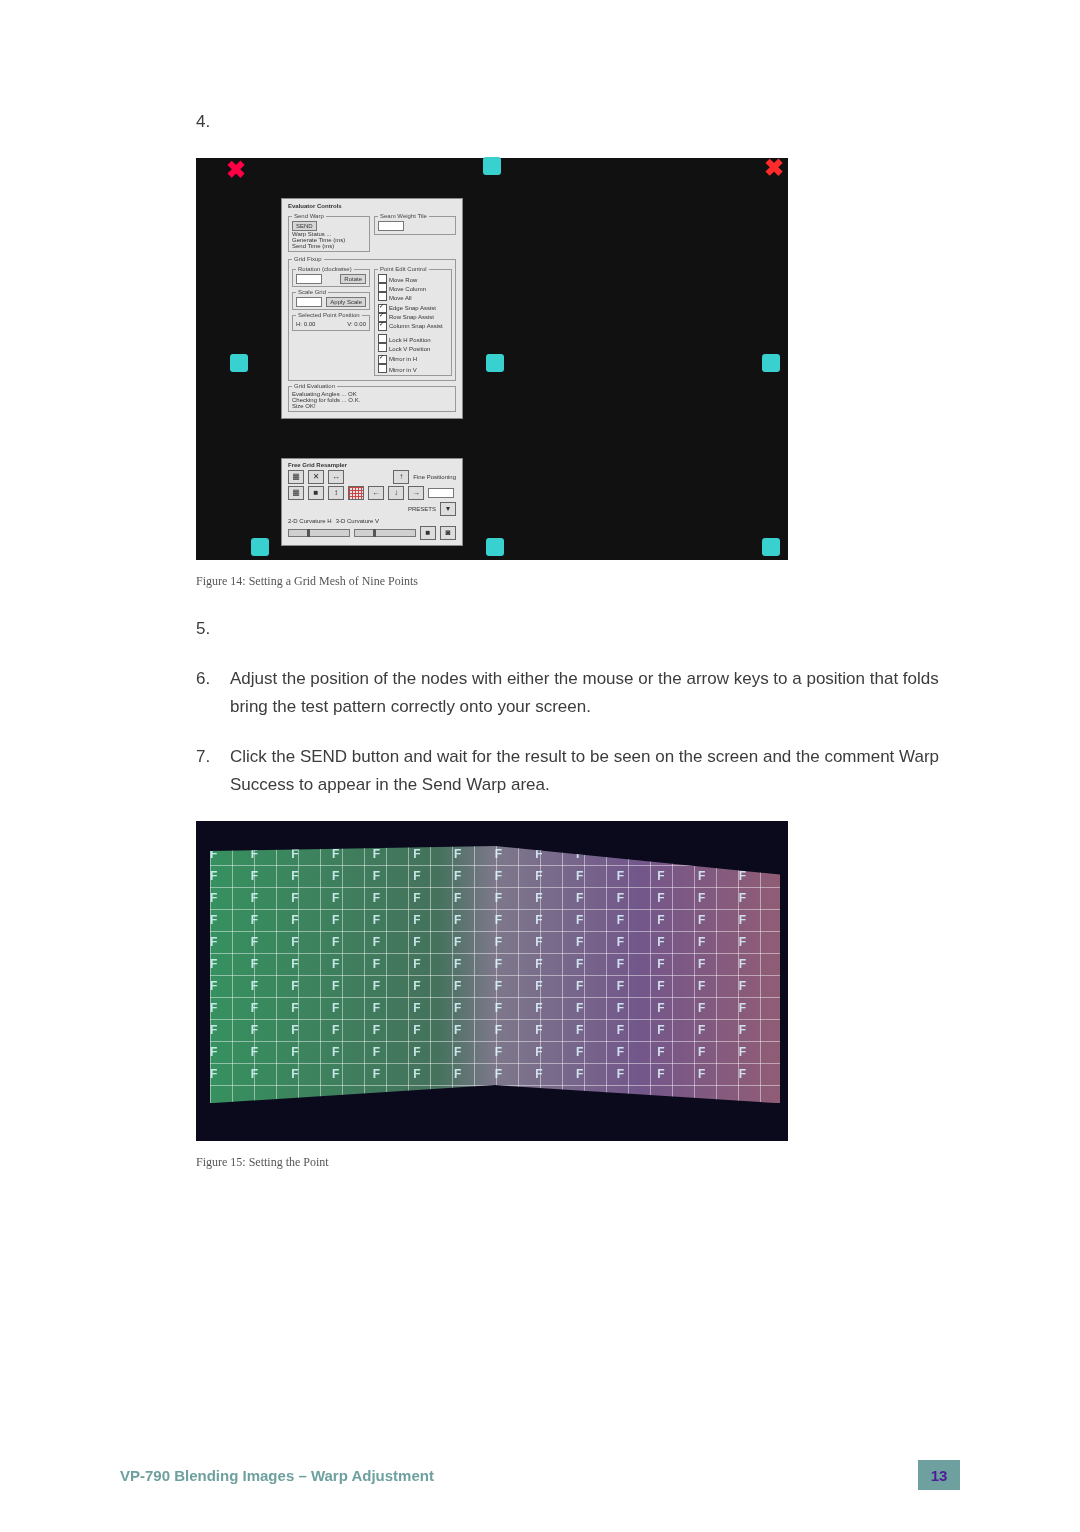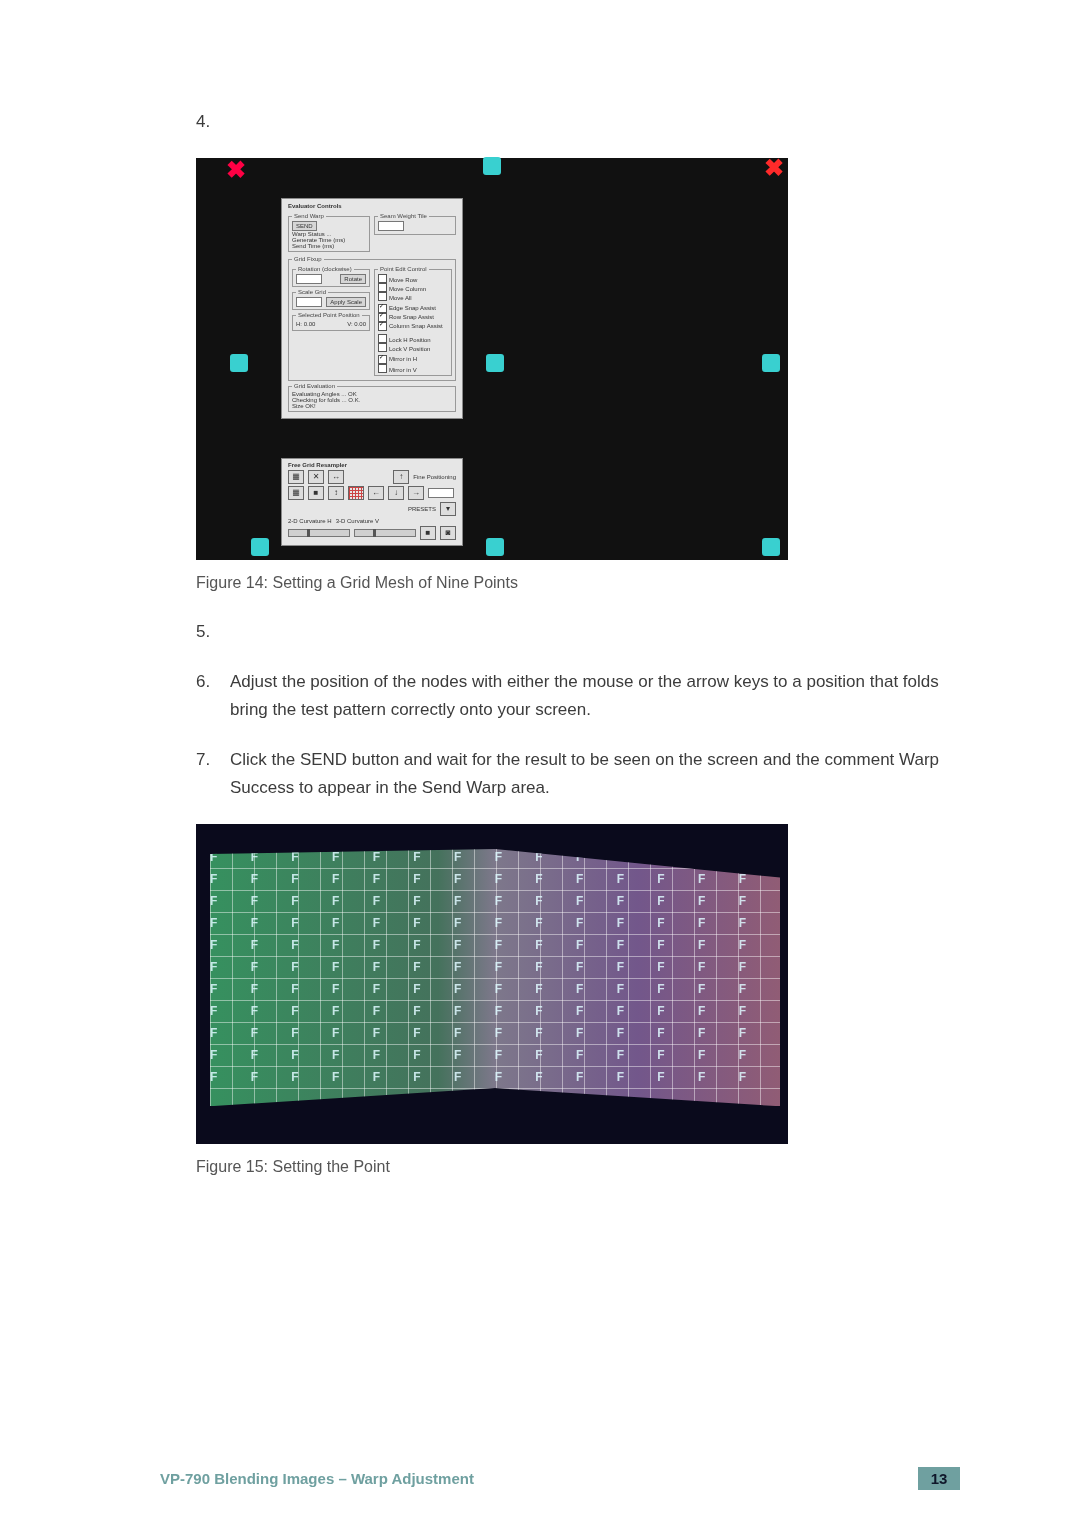--- a/index.html
+++ b/index.html
@@ -27,23 +27,24 @@
     font-size: 17px;
     line-height: 1.65;
     color: #3c3c3c;
     margin-bottom: 22px;
   }
   ol.steps li .num {
     width: 34px;
     flex: 0 0 34px;
   }
   .caption {
-    font-size: 16px;
+    font-size: 12px;
     color: #555;
     margin: 14px 0 26px 0;
+    font-family: Liberation Serif, serif;
   }
 
   
   .shot1 {
     width: 592px;
     height: 402px;
     background: #111;
     margin: 18px 0 14px 0;
     position: relative;
   }
@@ -139,26 +140,25 @@
     overflow:hidden; opacity:0.85;
     clip-path: polygon(0% 3%, 50% 1%, 100% 12%, 100% 100%, 50% 93%, 0% 100%);
   }
 
   
   .footer {
     position: absolute;
     left: 120px; right: 120px; bottom: 42px;
     display: flex; justify-content: space-between; align-items: center;
     font-size: 15px;
-    margin-left: 40px;
   }
   .footer .title { color: #6fa0a0; font-weight: 600; }
   .footer .pg {
-    background: #6fa0a0; color: #0f172a;
-    width: 42px; height: 23px; display:flex;align-items:center;justify-content:center;
+    background: #6fa0a0; color: #4c1d95;
+    width: 42px; height: 30px; display:flex;align-items:center;justify-content:center;
     font-weight:600;
   }
 </style>
 </head>
 <body>
 
 <div class="page">
 
   <ol class="steps">
     <li>

